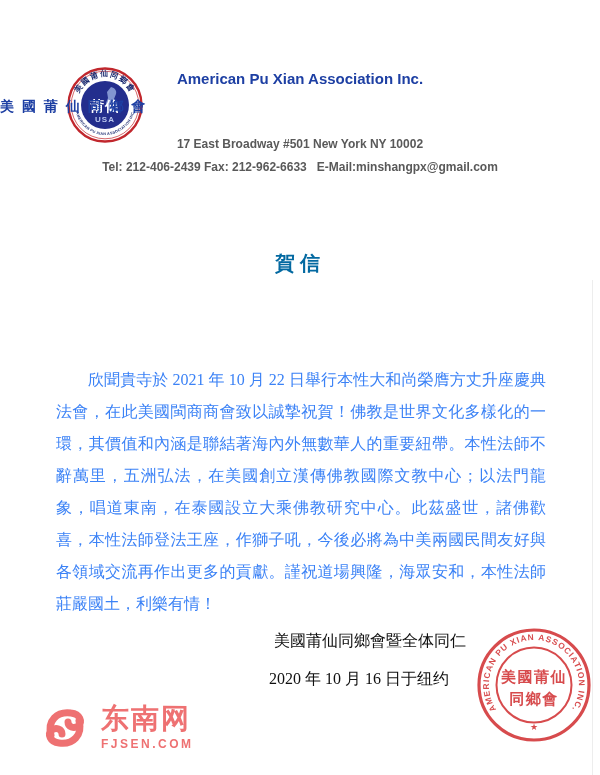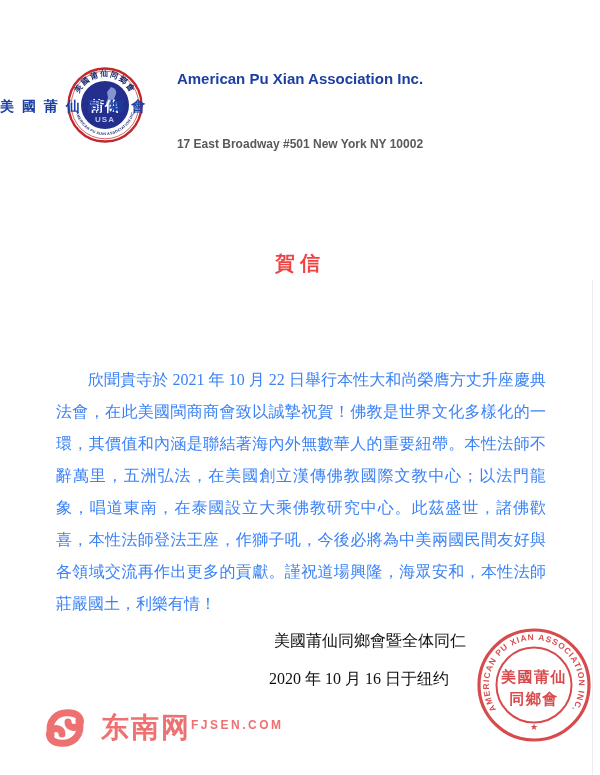--- a/index.html
+++ b/index.html
@@ -28,41 +28,41 @@
   .hdr-contact {
     position:absolute; top:160px; left:0; width:100%; text-align:center;
     font-family:"Liberation Sans","DejaVu Sans",sans-serif;
     font-size:12px; font-weight:bold; color:#595959; white-space:pre;
   }
   .assoc-logo { position:absolute; left:66px; top:66px; width:78px; height:78px; }
 
   
   .letter-title {
     position:absolute; top:250px; left:0; width:100%; text-align:center;
-    font-size:20px; font-weight:bold; letter-spacing:5px; color:#ef4444;
+    font-size:20px; font-weight:bold; letter-spacing:5px; color:#0369a1;
   }
   .recipient {
     position:absolute; left:56px; top:334px; font-size:16px; color:#101010;
   }
   .body-text {
     position:absolute; left:56px; top:364px; width:490px;
     font-size:16px; line-height:32px; text-align:justify; text-indent:2em;
     color:#3b82f6;
   }
   .sig-line1 { position:absolute; top:631px; right:134px; font-size:16px; color:#101010; }
   .sig-line2 { position:absolute; top:669px; right:151px; font-size:16px; color:#101010; }
 
   
   .stamp { position:absolute; left:475px; top:626px; width:118px; height:118px; opacity:0.92; }
   .stamp text { font-family:"Liberation Sans","DejaVu Sans",sans-serif; }
   .stamp .cjk { font-family:"Liberation Serif","DejaVu Serif",serif; }
 
   
   .watermark { position:absolute; left:38px; top:701px; display:flex; align-items:center; gap:9px; }
-  .wm-text { display:flex; }
+  .wm-text { display:flex; flex-direction:column; }
   .wm-zh {
     font-family:"Liberation Sans","DejaVu Sans",sans-serif;
     font-size:28px; font-weight:bold; color:#ee7172; line-height:1; letter-spacing:2px;
   }
   .wm-en {
     font-family:"Liberation Sans","DejaVu Sans",sans-serif;
     font-size:12px; font-weight:bold; color:#ee7172; letter-spacing:2.5px; margin-top:4px;
   }
   .edge-line { position:absolute; right:7px; top:280px; bottom:0; width:1px; background:#ededed; }
 </style>
@@ -86,20 +86,21 @@
     <text font-size="3.7" font-weight="bold" fill="#1a2a70" letter-spacing="0.3" font-family="Liberation Sans, DejaVu Sans, sans-serif">
       <textPath href="#logoBotArc" startOffset="50%" text-anchor="middle">AMERICAN PU XIAN ASSOCIATION INC</textPath>
     </text>
     <text x="39" y="44.5" text-anchor="middle" font-size="14" font-weight="bold" fill="#ffffff" letter-spacing="1">莆仙</text>
     <text x="39" y="56" text-anchor="middle" font-size="8" font-weight="bold" fill="#b9c6ee" letter-spacing="1" font-family="Liberation Sans, DejaVu Sans, sans-serif">USA</text>
   </svg>
 
   <div class="org-en">American Pu Xian Association Inc.</div>
   <div class="org-zh">美 國 莆 仙 同 鄉 會</div>
   <div class="hdr-address">17 East Broadway #501 New York NY 10002</div>
+  <div class="hdr-contact">Tel: 212-406-2439 Fax: 212-962-6633   E-Mail:minshangpx@gmail.com</div>
 
   <div class="letter-title">賀信</div>
   <div class="body-text">欣聞貴寺於 2021 年 10 月 22 日舉行本性大和尚榮膺方丈升座慶典法會，在此美國閩商商會致以誠摯祝賀！佛教是世界文化多樣化的一環，其價值和內涵是聯結著海內外無數華人的重要紐帶。本性法師不辭萬里，五洲弘法，在美國創立漢傳佛教國際文教中心；以法門龍象，唱道東南，在泰國設立大乘佛教研究中心。此茲盛世，諸佛歡喜，本性法師登法王座，作獅子吼，今後必將為中美兩國民間友好與各領域交流再作出更多的貢獻。謹祝道場興隆，海眾安和，本性法師莊嚴國土，利樂有情！</div>
   <div class="sig-line1">美國莆仙同鄉會暨全体同仁</div>
   <div class="sig-line2">2020 年 10 月 16 日于纽约</div>
 
   <svg class="stamp" viewBox="0 0 118 118" aria-hidden="true">
     <circle cx="59" cy="59" r="55" fill="none" stroke="#d43c3e" stroke-width="3.2"></circle>
     <circle cx="59" cy="59" r="37.5" fill="none" stroke="#d43c3e" stroke-width="2"></circle>
     <defs>

